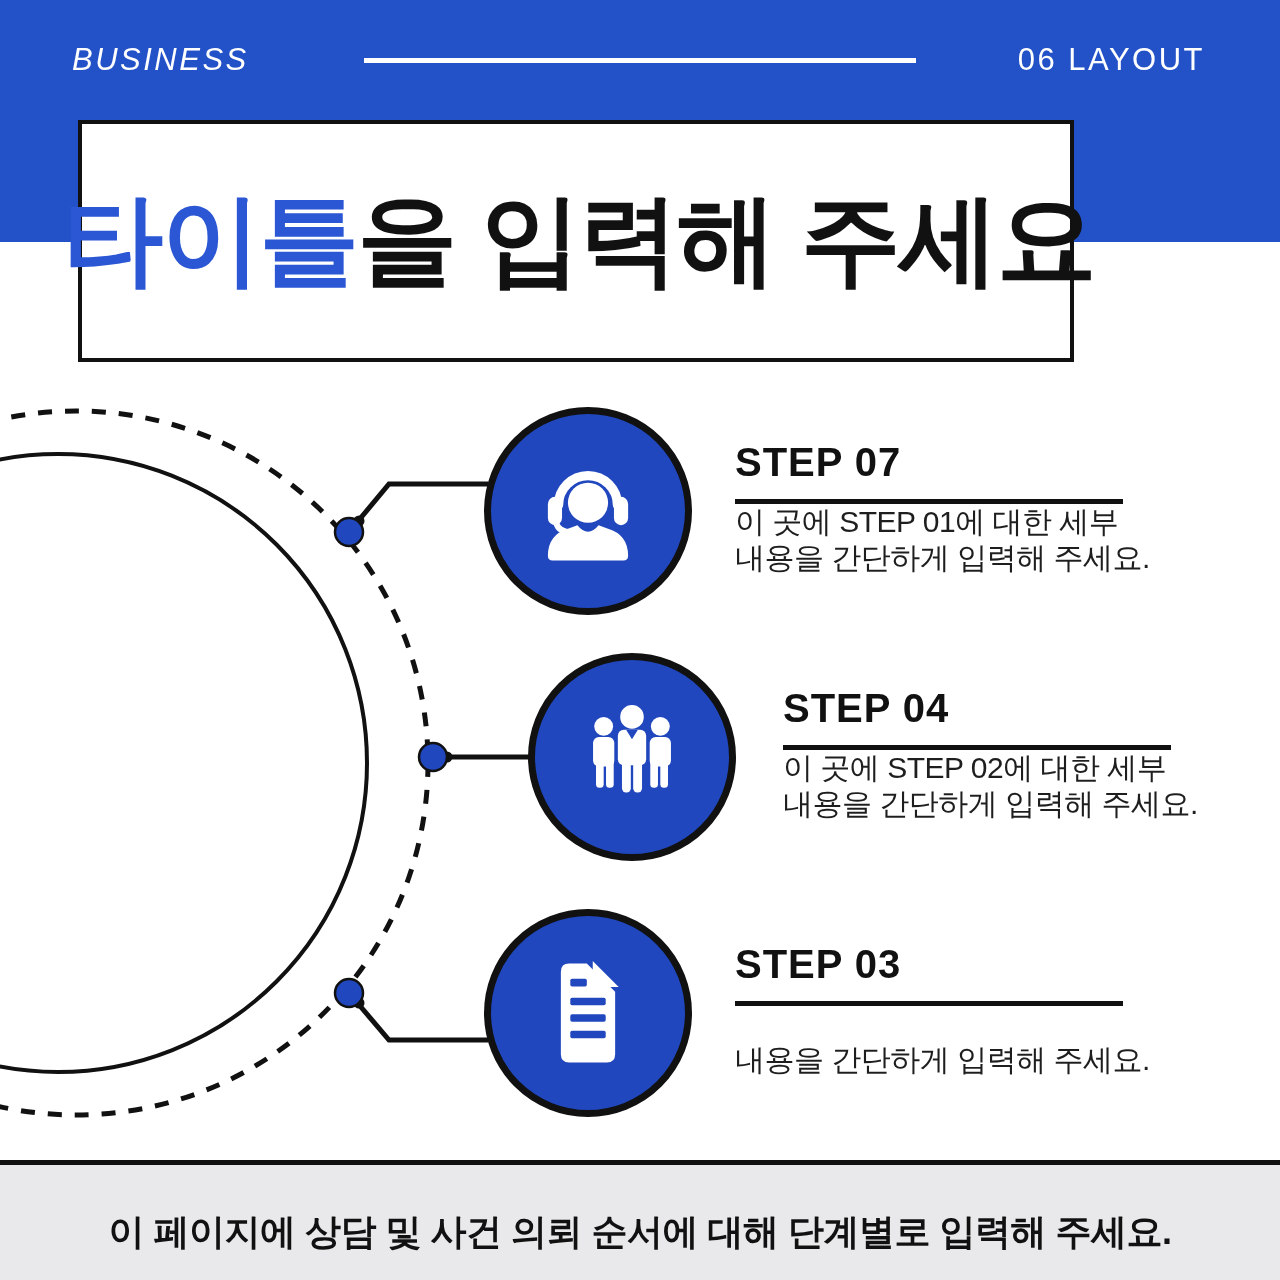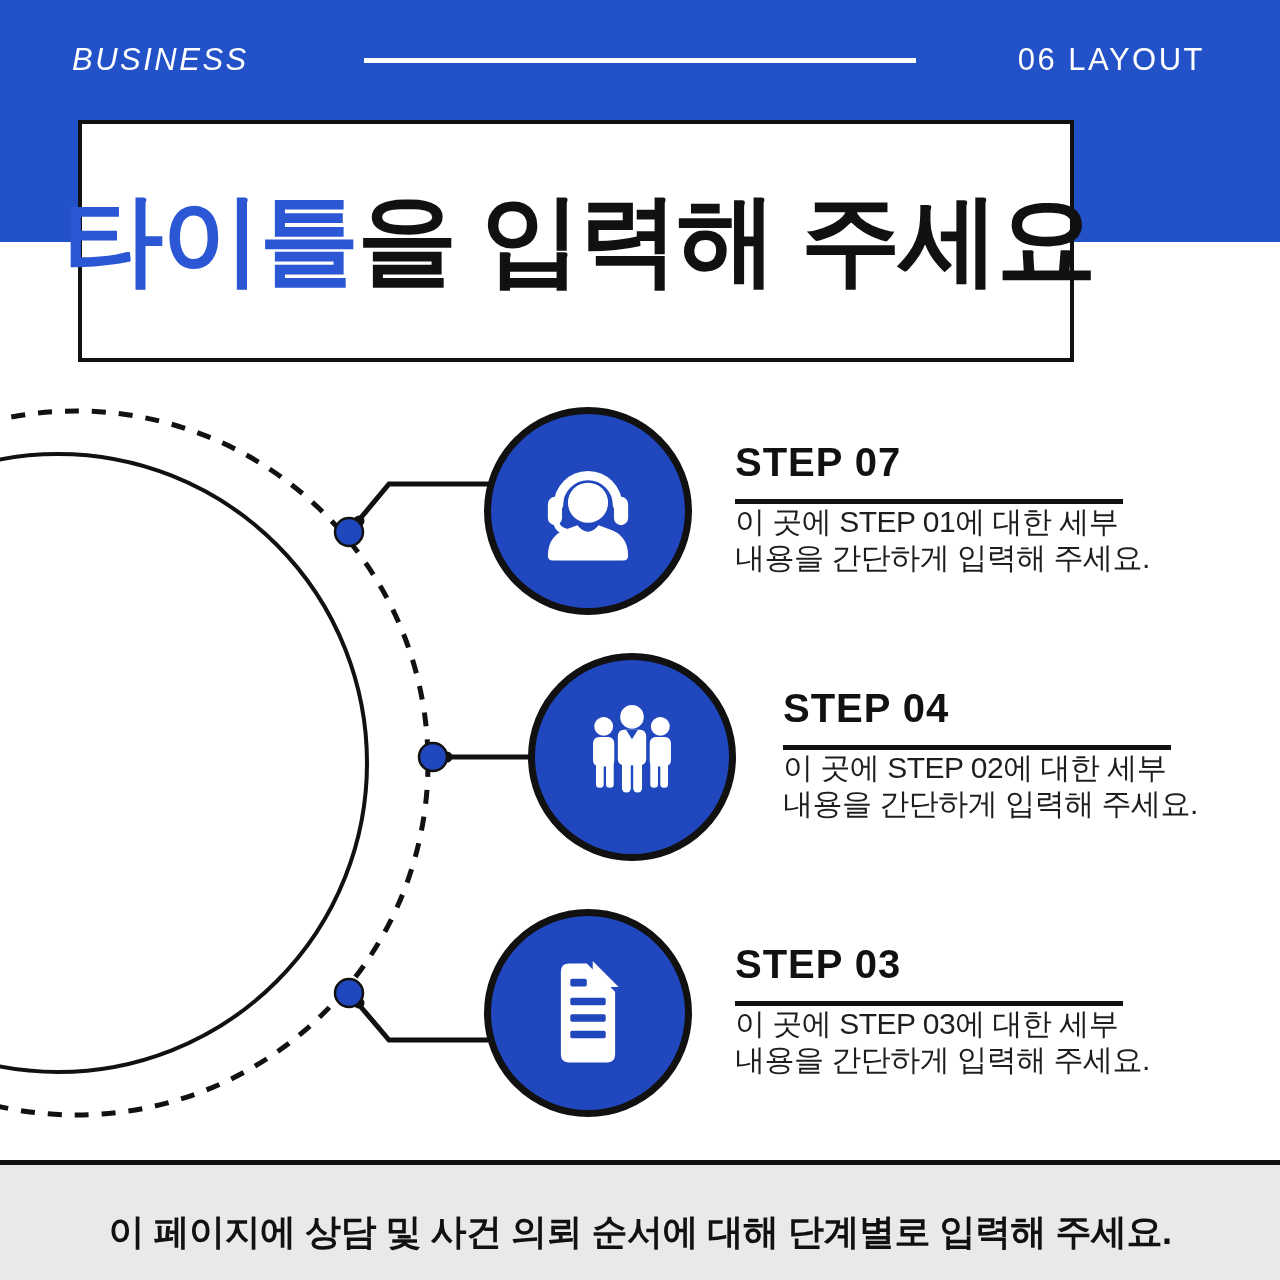--- a/index.html
+++ b/index.html
@@ -158,20 +158,20 @@
 
   <div class="step-text step-text-2">
     <div class="step-label">STEP 04</div>
     <div class="step-divider"></div>
     <div class="step-desc"><span>이 곳에 STEP 02에 대한 세부</span><br><span>내용을 간단하게 입력해 주세요.</span></div>
   </div>
 
   <div class="step-text step-text-3">
     <div class="step-label">STEP 03</div>
     <div class="step-divider"></div>
-    <div class="step-desc"><span>이 곳에 STEP 03에 대한 세부</span><br><span>내용을 간단하게 입력해 주세요.</span></div>
+    <div class="step-desc"><br><span>내용을 간단하게 입력해 주세요.</span></div>
   </div>
 
   <div class="footer-bar">
     <div class="footer-note">이 페이지에 상담 및 사건 의뢰 순서에 대해 단계별로 입력해 주세요.</div>
   </div>
 
 </div>
 
 </body></html>

